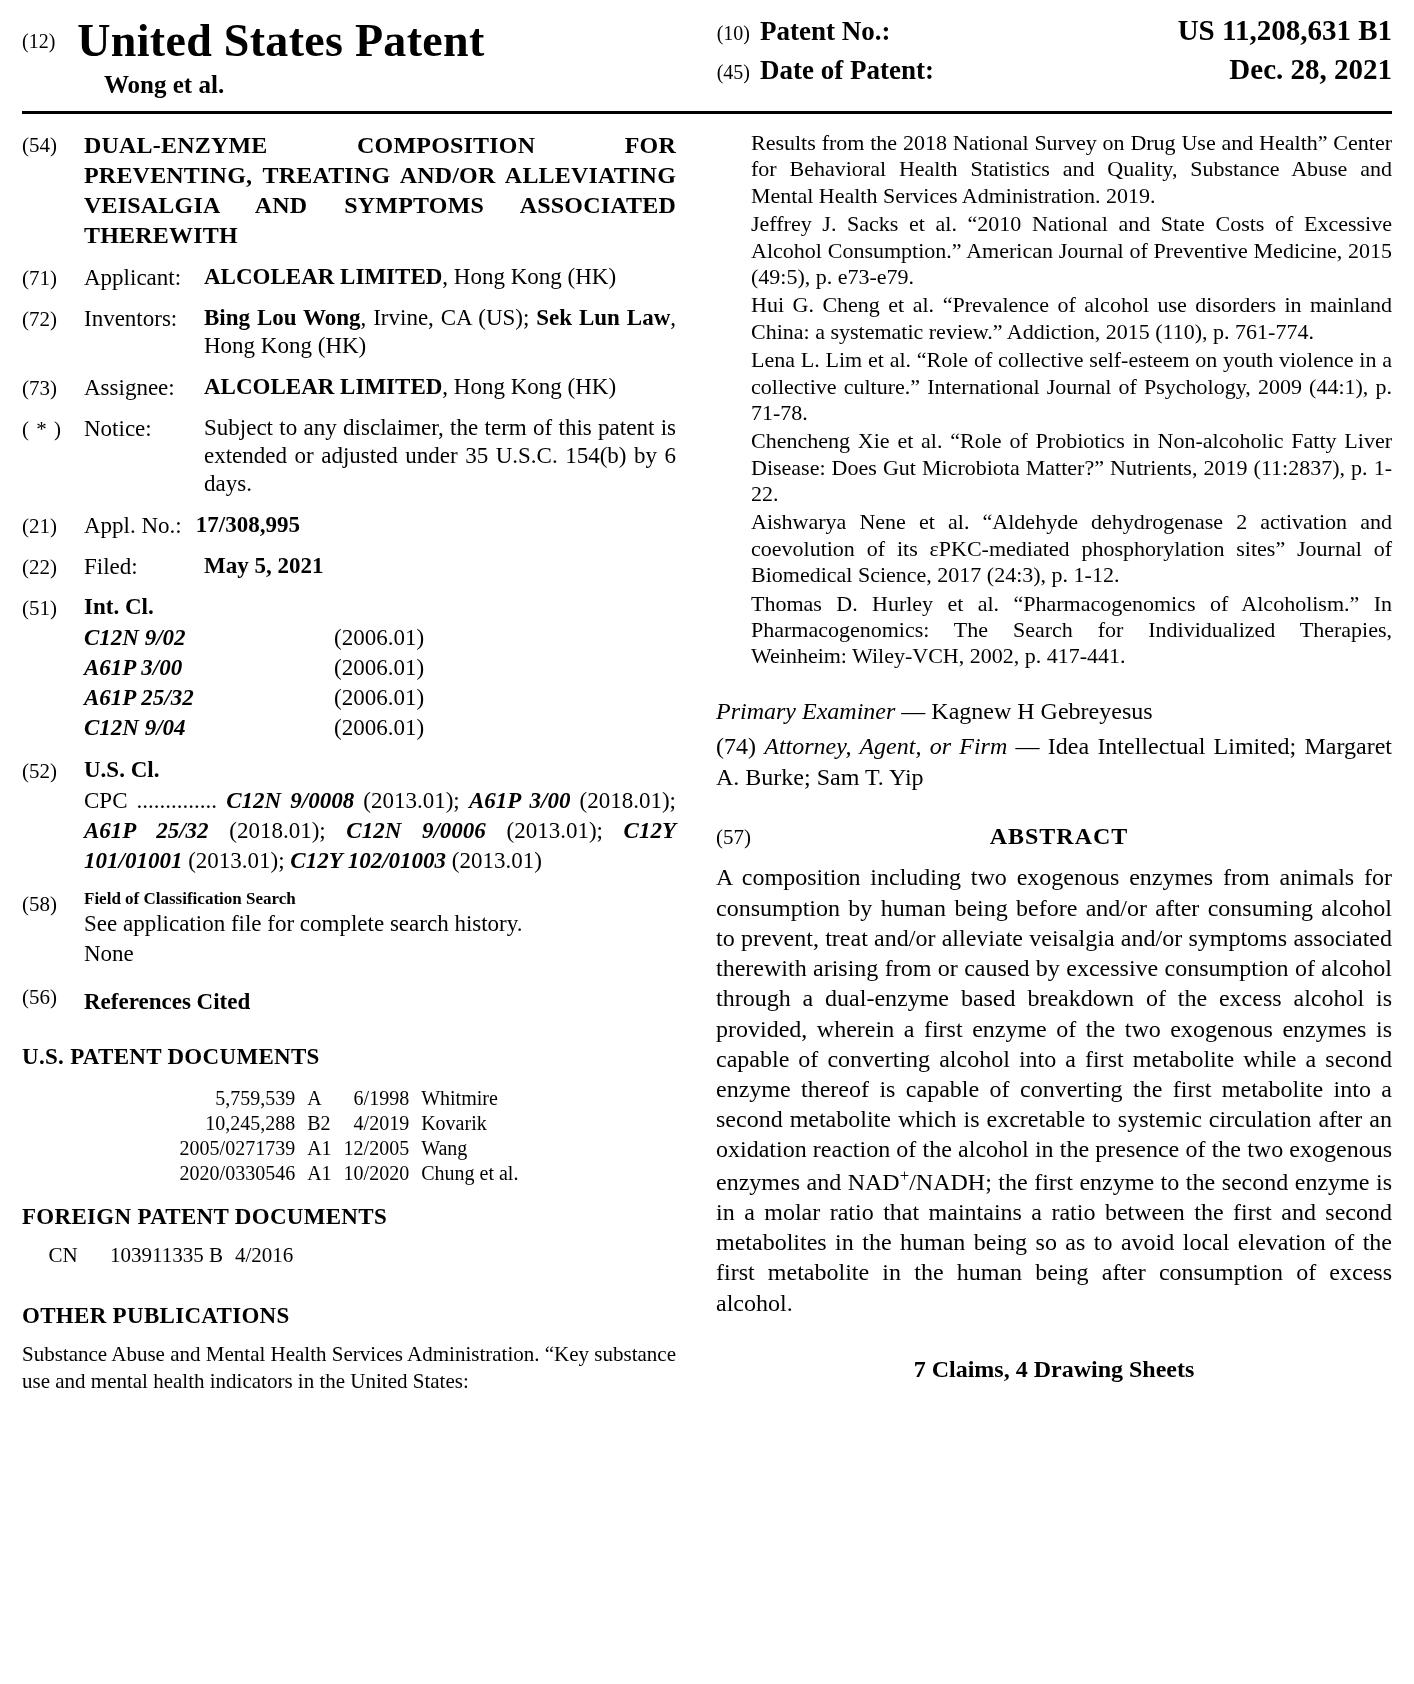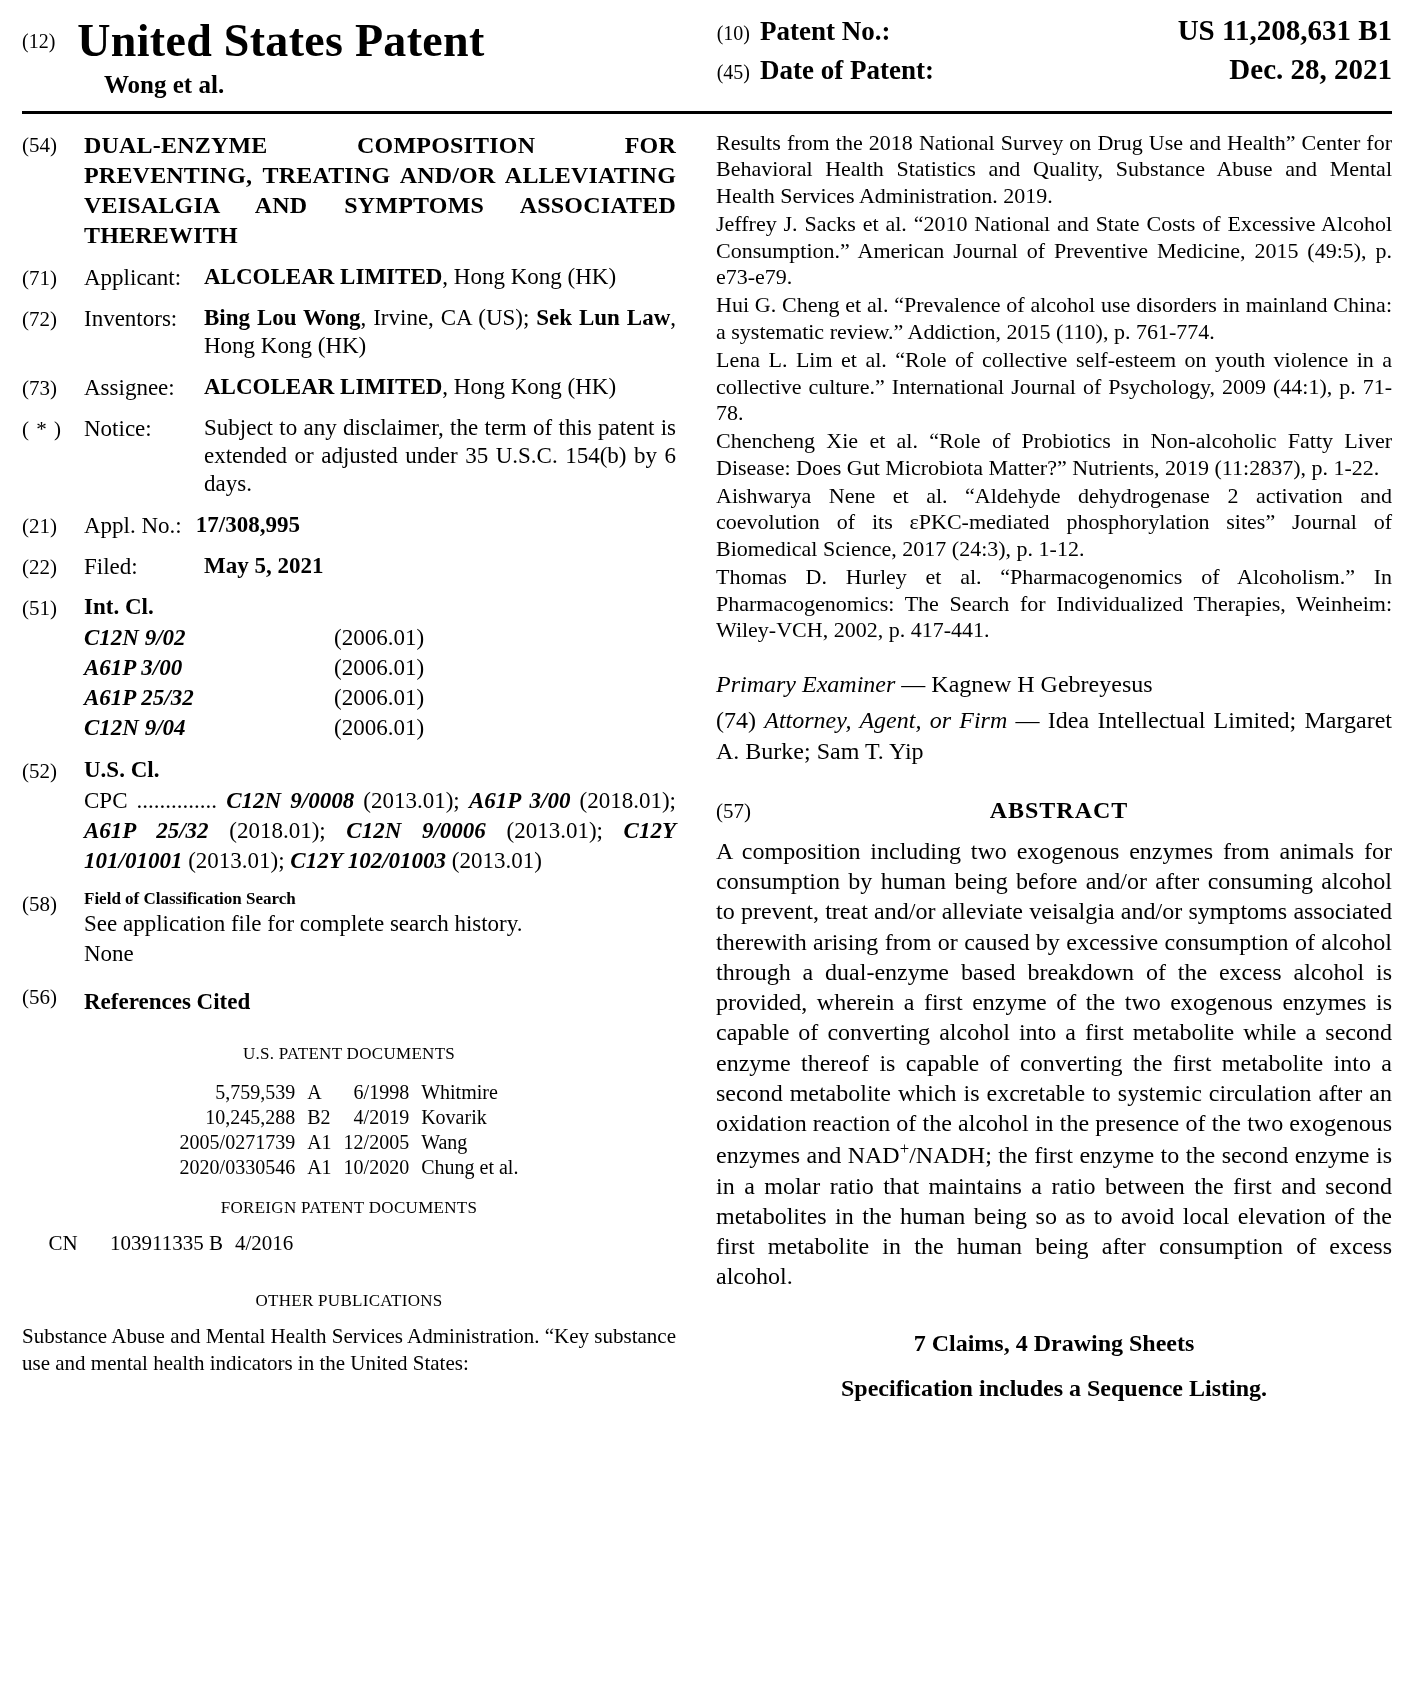--- a/index.html
+++ b/index.html
@@ -179,24 +179,25 @@
     font-size: 23px;
     line-height: 1.3;
   }
 
   .centered-head {
     font-size: 23px;
     font-weight: bold;
     margin: 6px 0 10px 0;
   }
   .centered-sub {
-    text-align: center;
-    font-size: 17px;
+    text-align: left;
+    font-size: 23px;
     margin: 18px 0 12px 0;
     letter-spacing: 0.3px;
+    font-weight: bold;
   }
 
   
   table.refs {
     border-collapse: collapse;
     margin: 16px auto;
     font-size: 20px;
   }
   table.refs td {
     padding: 1px 6px;
@@ -224,20 +225,21 @@
     text-align: justify;
     margin-top: 2px;
   }
 
   
   .cite {
     font-size: 22px;
     line-height: 1.2;
     text-align: justify;
     margin-bottom: 2px;
+    margin-left: 35px;
   }
   .examiner {
     font-size: 24px;
     margin-top: 26px;
     line-height: 1.3;
   }
   .examiner i { font-style: italic; }
   .attorney {
     font-size: 24px;
     margin-top: 4px;
@@ -465,17 +467,16 @@
       <div class="attorney"><span>(74)</span> <i>Attorney, Agent, or Firm</i><span> — Idea Intellectual Limited; Margaret A. Burke; Sam T. Yip</span></div>
 
       <div class="abstract-head-row">
         <span class="abstract-num">(57)</span>
         <span class="abstract-title">ABSTRACT</span>
       </div>
 
       <div class="abstract-body"><span>A composition including two exogenous enzymes from animals for consumption by human being before and/or after consuming alcohol to prevent, treat and/or alleviate veisalgia and/or symptoms associated therewith arising from or caused by excessive consumption of alcohol through a dual-enzyme based breakdown of the excess alcohol is provided, wherein a first enzyme of the two exogenous enzymes is capable of converting alcohol into a first metabolite while a second enzyme thereof is capable of converting the first metabolite into a second metabolite which is excretable to systemic circulation after an oxidation reaction of the alcohol in the presence of the two exogenous enzymes and NAD</span><sup>+</sup><span>/NADH; the first enzyme to the second enzyme is in a molar ratio that maintains a ratio between the first and second metabolites in the human being so as to avoid local elevation of the first metabolite in the human being after consumption of excess alcohol.</span></div>
 
       <div class="claims-line">7 Claims, 4 Drawing Sheets</div>
-      <div class="spec-line">Specification includes a Sequence Listing.</div>
 
     </div>
   </div>
 </div>
 
 </body></html>

